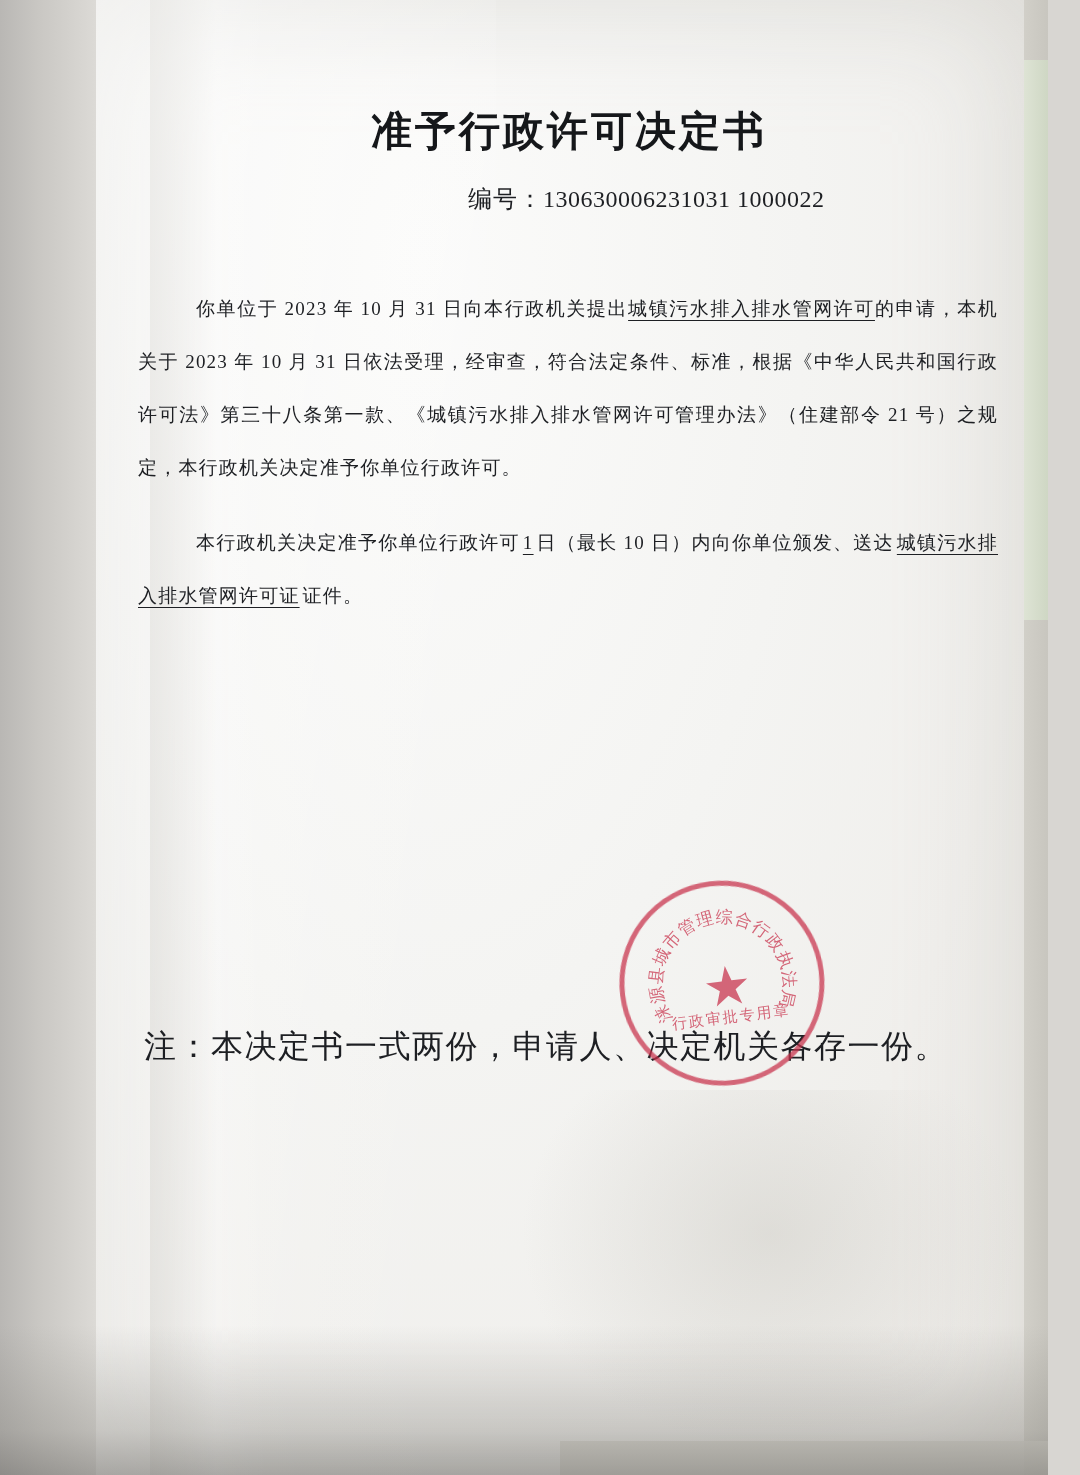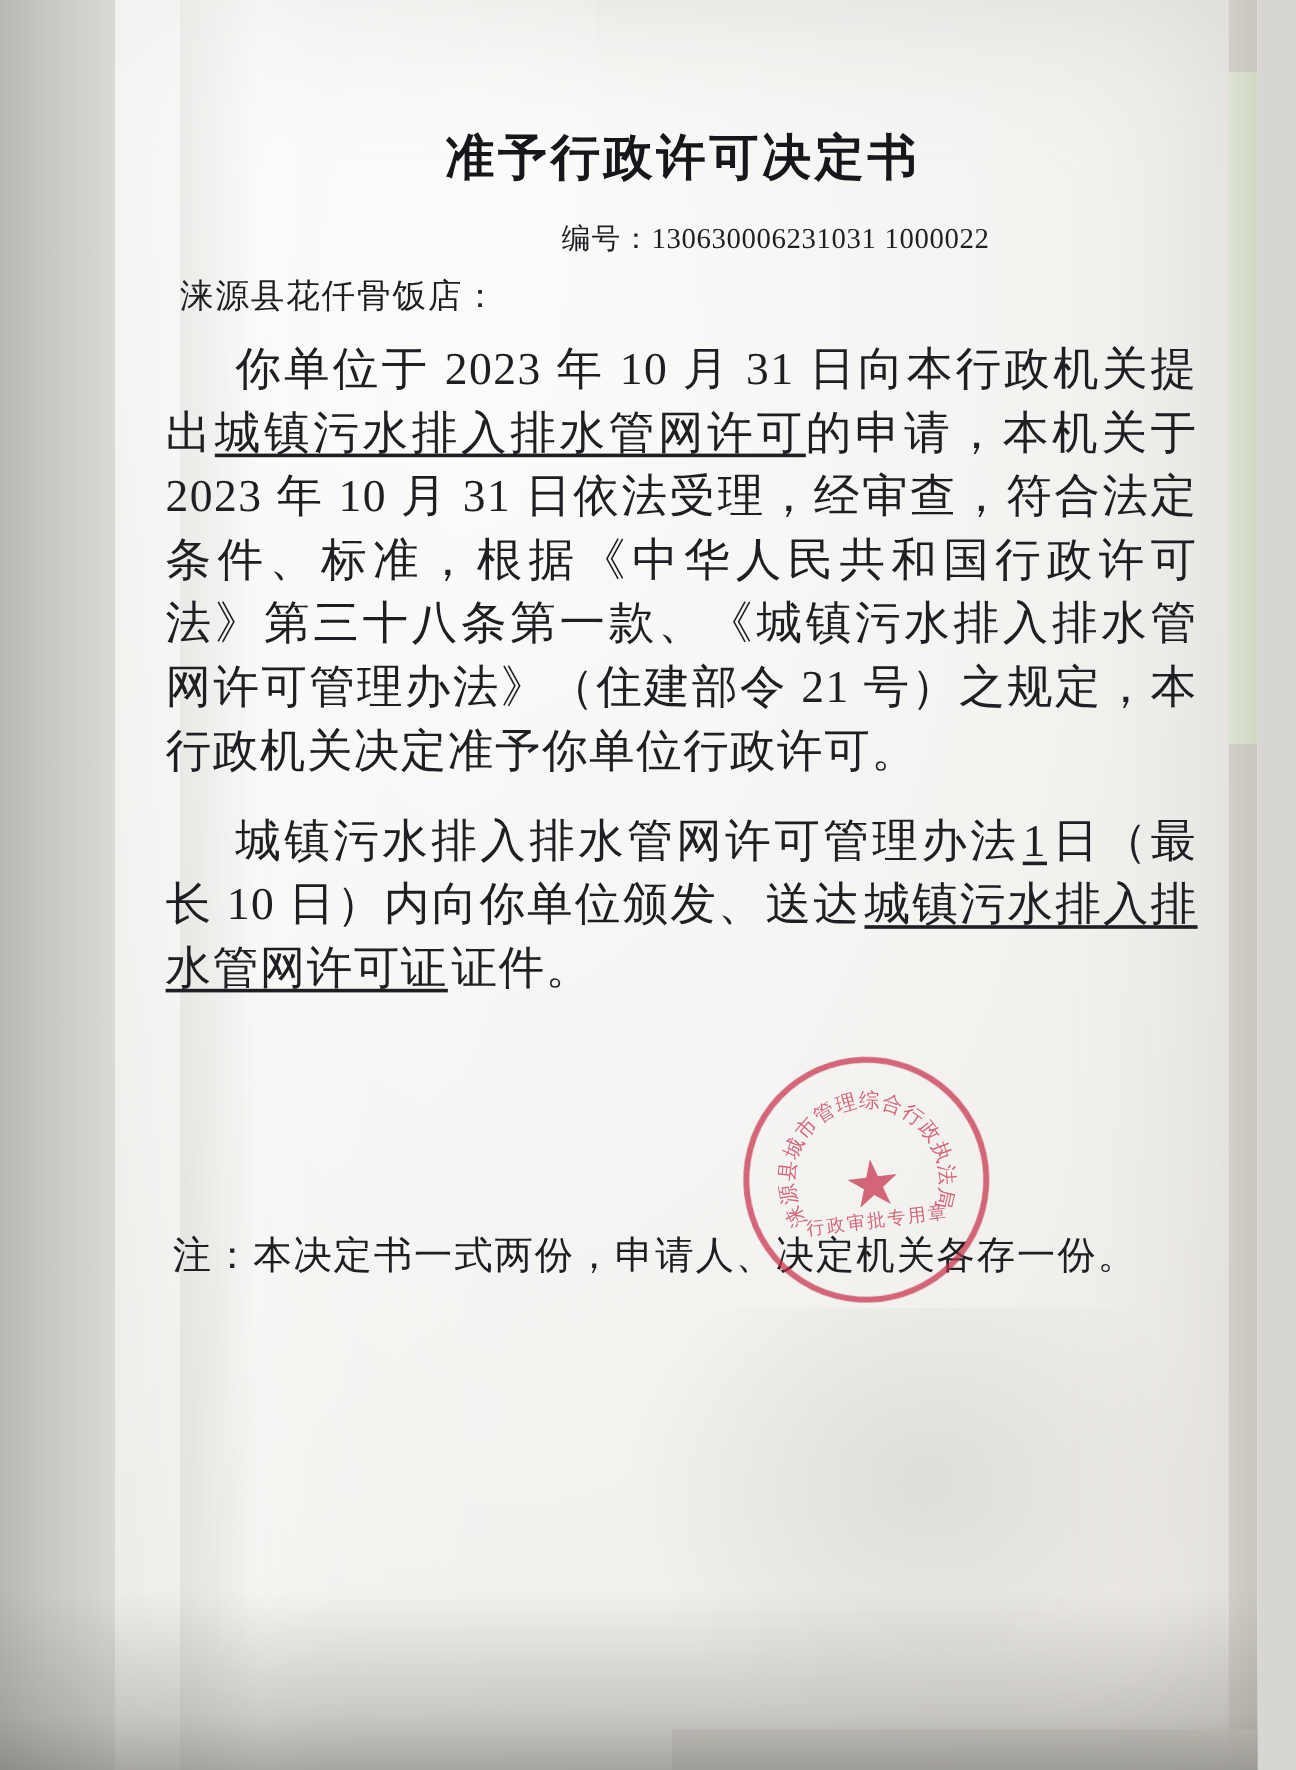--- a/index.html
+++ b/index.html
@@ -115,21 +115,21 @@
     position: absolute;
     left: 54px; top: 228px;
     font-size: 28px;
     letter-spacing: 1.5px;
   }
 
   .body-block {
     position: absolute;
     left: 42px; top: 282px;
     width: 860px;
-    font-size: 38px;
+    font-size: 19px;
     line-height: 53px;
     letter-spacing: 1.2px;
     text-align: justify;
   }
   .para { text-indent: 58px; margin: 0 0 2px 0; }
   .para2 { text-indent: 58px; margin: 22px 0 0 0; }
   .u { text-decoration: underline; text-underline-offset: 5px; }
   .u-gap { text-decoration: underline; text-underline-offset: 5px; padding: 0 3px; }
 
   .sign-block {
@@ -213,26 +213,25 @@
   <div class="sheet-blotch"></div>
 
   <div class="content">
 
     <div class="doc-title">准予行政许可决定书</div>
 
     <div class="doc-number">
       <span>编号：</span><span class="num">130630006231031 1000022</span>
     </div>
 
-    <div class="addressee">涞源县花仟骨饭店：</div>
 
     <div class="body-block">
       <p class="para"><span>你单位于 2023 年 10 月 31 日向本行政机关提出</span><span class="u">城镇污水排入排水管网许可</span><span>的申请，本机关于 2023 年 10 月 31 日依法受理，经审查，符合法定条件、标准，根据《中华人民共和国行政许可法》第三十八条第一款、《城镇污水排入排水管网许可管理办法》（住建部令 21 号）之规定，本行政机关决定准予你单位行政许可。</span></p>
 
-      <p class="para2"><span>城镇污水排入排水管网许可管理办法</span><span class="u-gap">1</span><span>日（最长 10 日）内向你单位颁发、送达</span><span class="u-gap">城镇污水排入排水管网许可证</span><span>证件。</span></p>
+      <p class="para2"><span>本行政机关决定准予你单位行政许可</span><span class="u-gap">1</span><span>日（最长 10 日）内向你单位颁发、送达</span><span class="u-gap">城镇污水排入排水管网许可证</span><span>证件。</span></p>
     </div>
 
 
     <div class="note">注：本决定书一式两份，申请人、决定机关各存一份。</div>
   </div>
 
   <div class="seal">
     <div class="seal-ring"></div>
     <div class="seal-arc-top">
         <span style="transform: rotate(-1.91986rad) translate(-50%, -78px);">涞</span>

